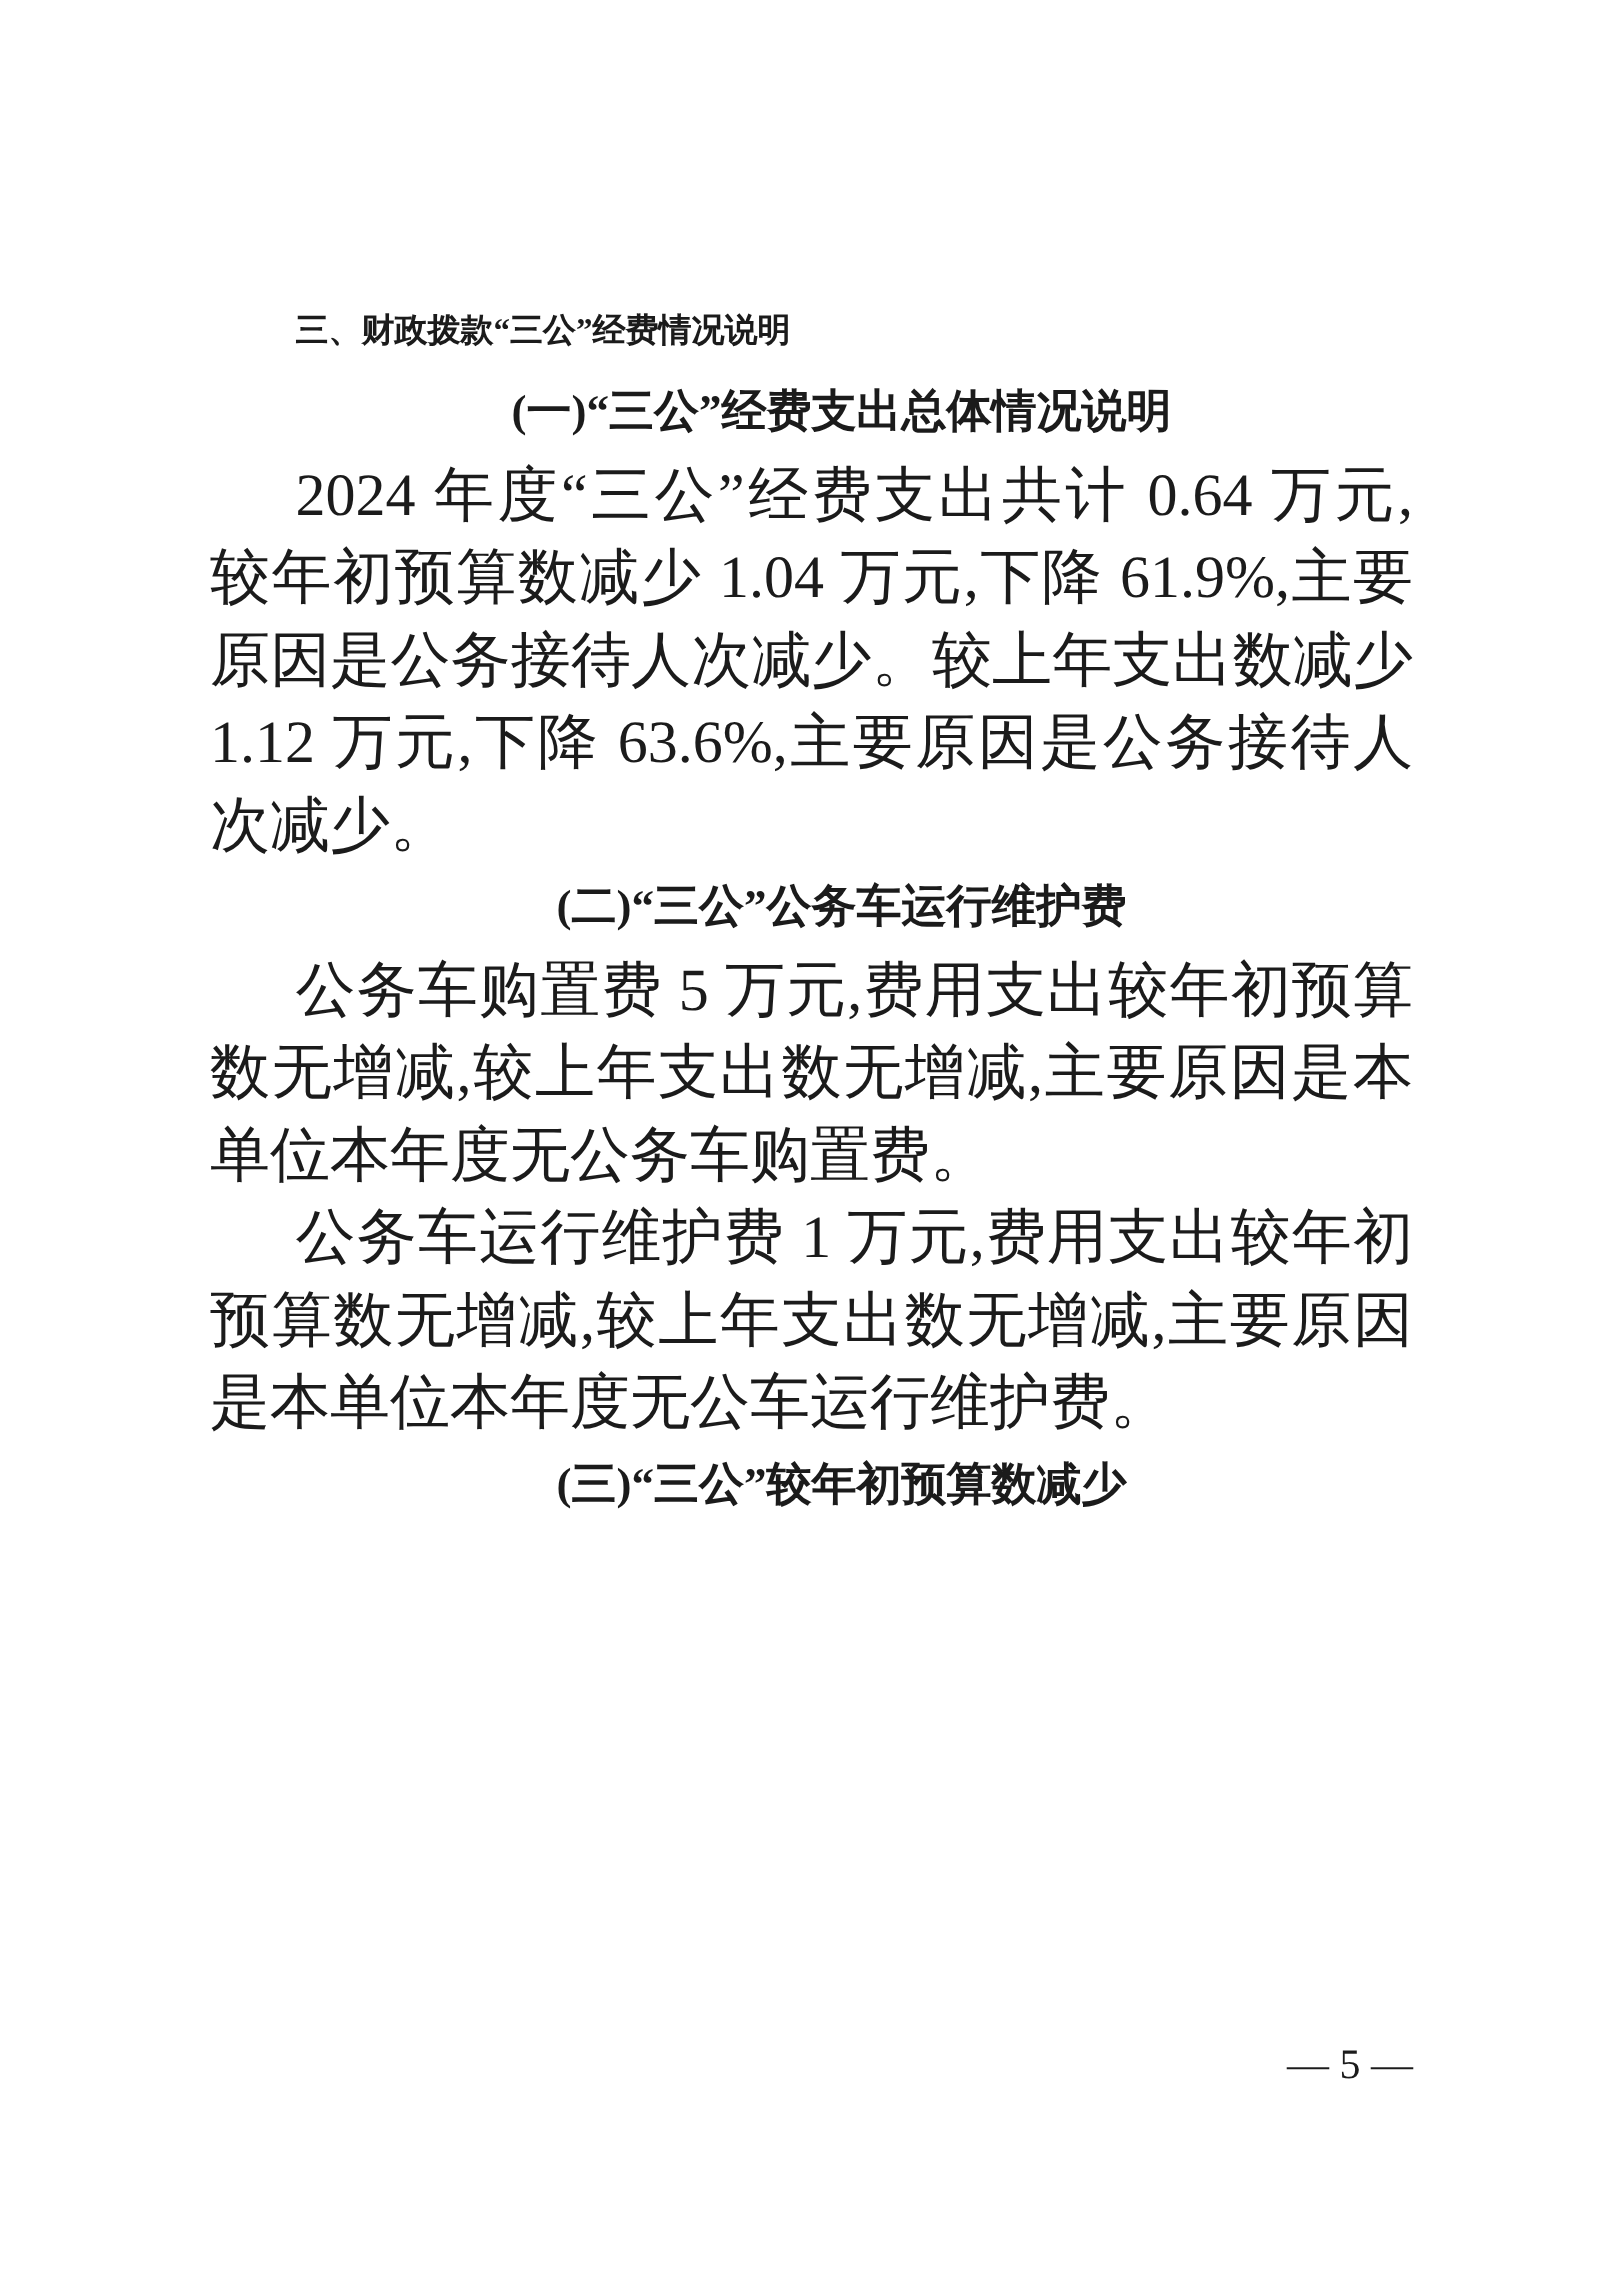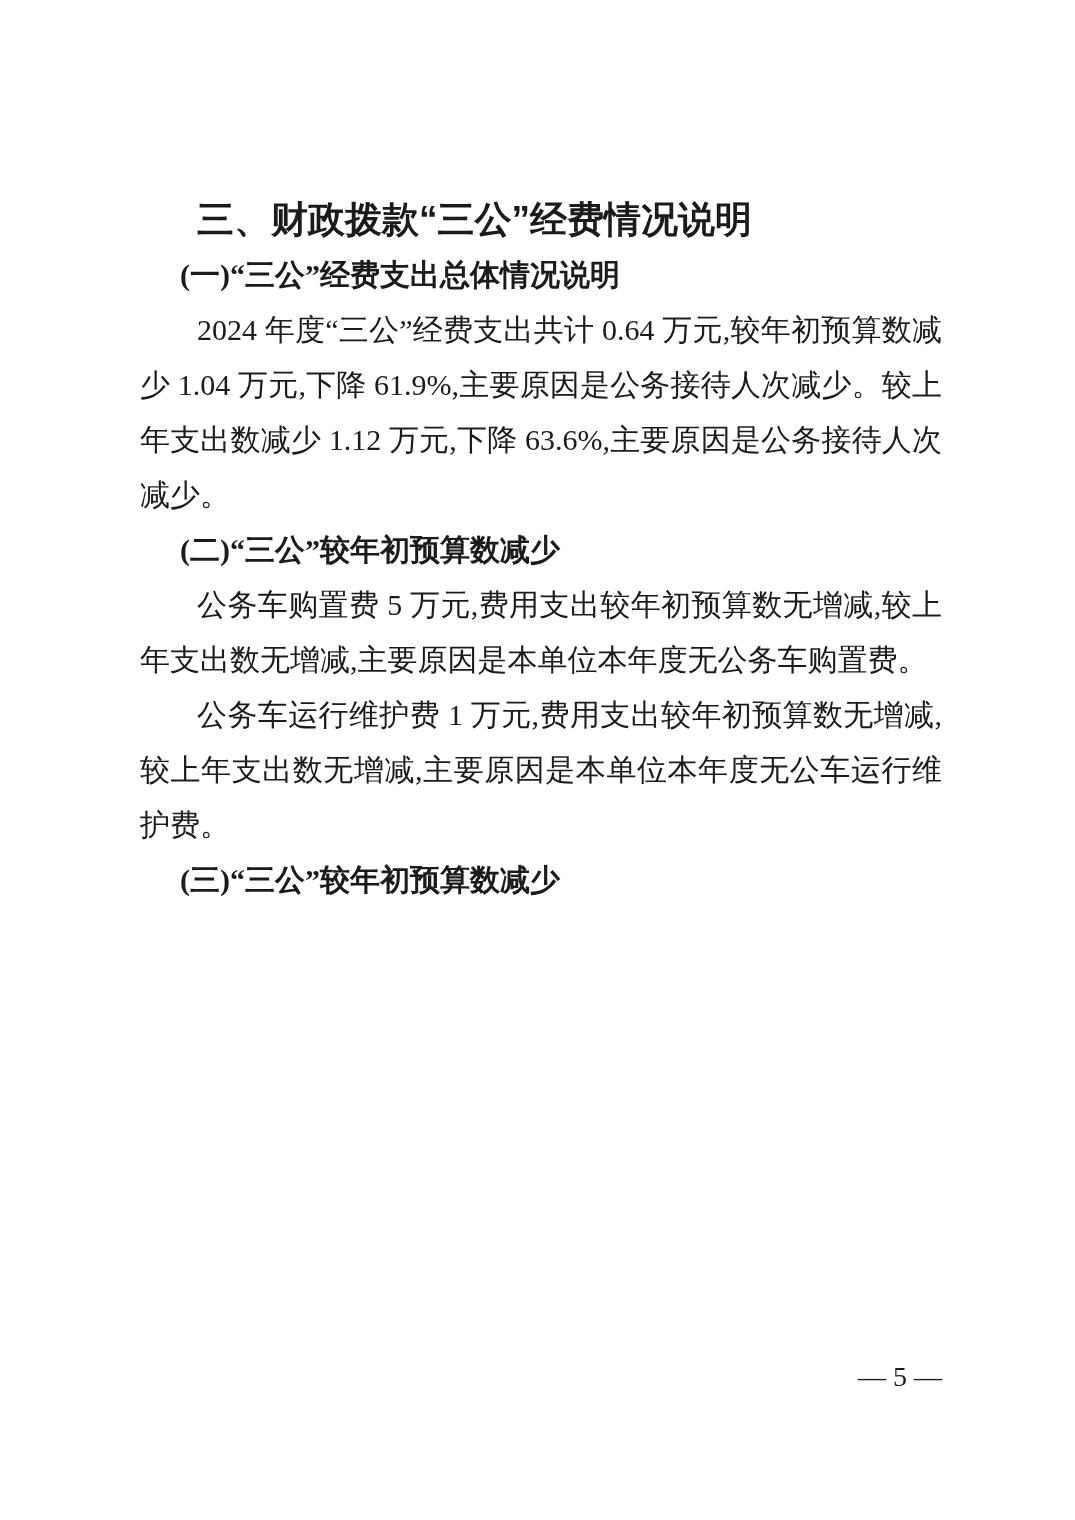--- a/index.html
+++ b/index.html
@@ -13,41 +13,42 @@
     height: 1520px;
     margin: 0 auto;
     background: #ffffff;
     box-sizing: border-box;
     padding: 192px 133px 0 140px;
     color: #1b1b1b;
     overflow: hidden;
   }
   .doc-title {
     margin: 0;
-    font-family: Liberation Sans, sans-serif;
+    font-family: Liberation Serif, serif;
     font-weight: 700;
-    font-size: 37px;
+    font-size: 22px;
     line-height: 55px;
     text-indent: 57px;
     white-space: nowrap;
   }
   .sub-heading {
     margin: 0;
     font-family: "Liberation Serif", "DejaVu Serif", serif;
     font-weight: 700;
     font-size: 30px;
     line-height: 55px;
     text-indent: 40px;
     white-space: nowrap;
+    text-align: center;
   }
   .para {
     margin: 0;
     font-family: "Liberation Serif", "DejaVu Serif", serif;
     font-weight: 400;
-    font-size: 30px;
+    font-size: 40px;
     line-height: 55px;
     text-indent: 57px;
     text-align: justify;
     text-align-last: left;
   }
   .page-number {
     position: absolute;
     top: 1360px;
     right: 133px;
     font-family: "Liberation Serif", "DejaVu Serif", serif;
@@ -61,21 +62,21 @@
 <body>
 
 <div class="page">
 
   <h1 class="doc-title"><span>三、财政拨款“三公”经费情况说明</span></h1>
 
   <h2 class="sub-heading">(一)“三公”经费支出总体情况说明</h2>
 
   <p class="para">2024 年度“三公”经费支出共计 0.64 万元,较年初预算数减少 1.04 万元,下降 61.9%,主要原因是公务接待人次减少。较上年支出数减少 1.12 万元,下降 63.6%,主要原因是公务接待人次减少。</p>
 
-  <h2 class="sub-heading">(二)“三公”较年初预算数减少</h2>
+  <h2 class="sub-heading">(二)“三公”公务车运行维护费</h2>
 
 
   <p class="para">公务车购置费 5 万元,费用支出较年初预算数无增减,较上年支出数无增减,主要原因是本单位本年度无公务车购置费。</p>
 
   <p class="para">公务车运行维护费 1 万元,费用支出较年初预算数无增减,较上年支出数无增减,主要原因是本单位本年度无公车运行维护费。</p>
 
 
   <h2 class="sub-heading">(三)“三公”较年初预算数减少</h2>
 
   <div class="page-number">— 5 —</div>

